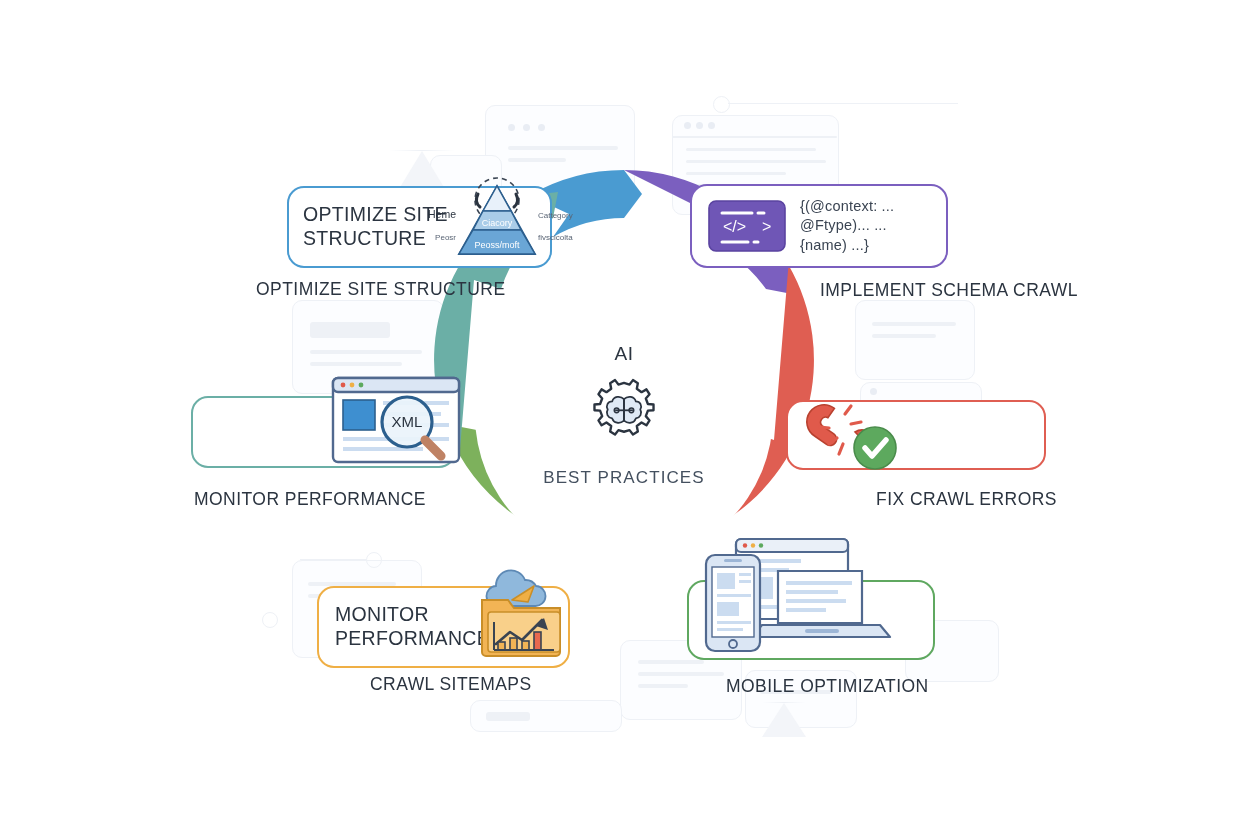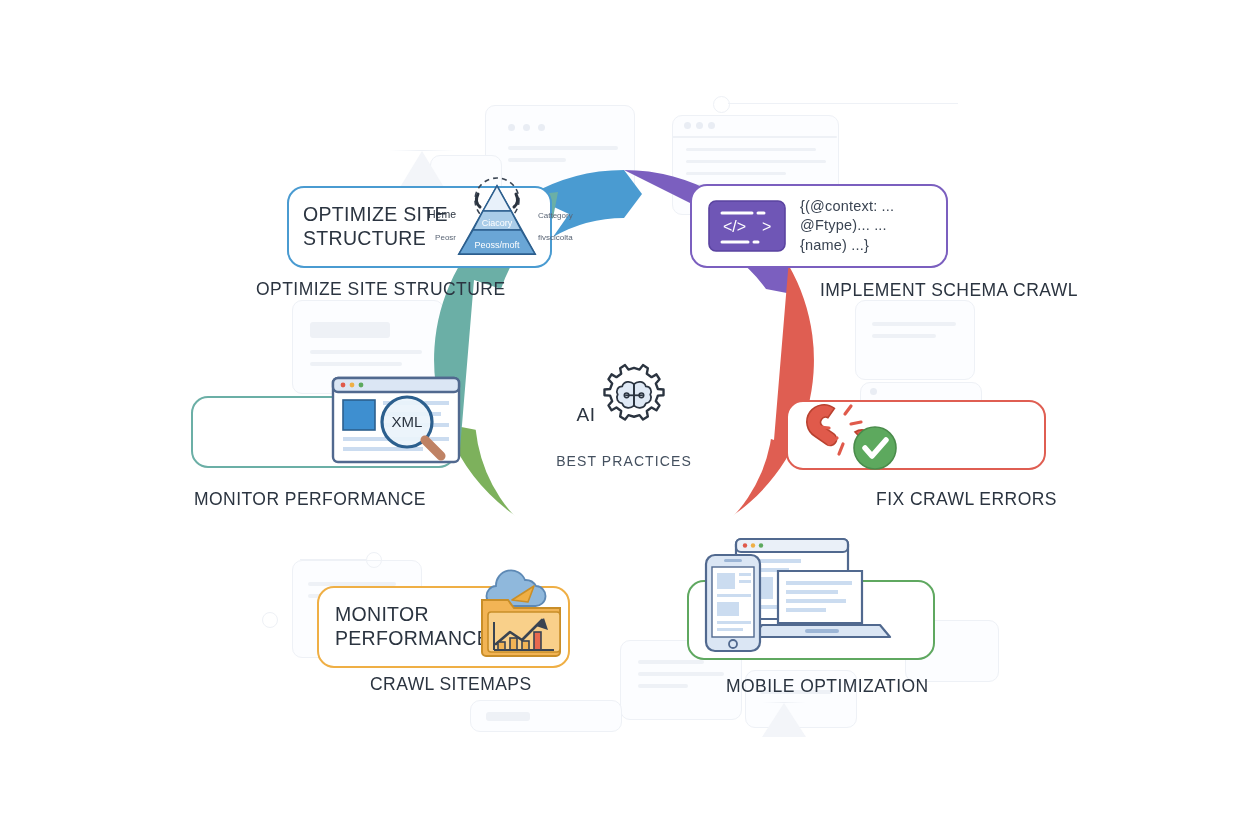--- a/index.html
+++ b/index.html
@@ -20,24 +20,24 @@
   .wm.tri{position:absolute;width:0;height:0;border-left:34px solid transparent;
           border-right:34px solid transparent;border-bottom:56px solid #f3f5f9;border-radius:0;background:none;}
 
   
   #ring{position:absolute;left:434px;top:170px;width:380px;height:380px;}
   #hub{
     position:absolute;left:484px;top:275px;width:280px;height:280px;border-radius:50%;
     background:#ffffff;box-shadow:0 0 0 9px #ffffff;
     display:flex;flex-direction:column;align-items:center;justify-content:center;
   }
-  .hub-ico{display:flex;align-items:flex-end;gap:2px;margin-bottom:6px;}
+  .hub-ico{display:flex;align-items:center;gap:2px;margin-bottom:6px;flex-direction:column;}
   .hub-ai{font-size:19px;letter-spacing:.5px;color:#2b3440;margin-bottom:10px;}
   .hub-t1{font-size:24.5px;letter-spacing:.6px;color:#2b3440;white-space:nowrap;}
-  .hub-t2{font-size:14px;letter-spacing:1.1px;color:#44505f;margin-top:11px;white-space:nowrap;}
+  .hub-t2{font-size:17px;letter-spacing:1.1px;color:#44505f;margin-top:11px;white-space:nowrap;}
 
   
   .card{
     position:absolute;background:#ffffff;border-radius:17px;
     border:2.2px solid #ccc;box-sizing:border-box;
     display:flex;align-items:center;
   }
   .card .ctext{
     font-size:19.5px;line-height:1.22;letter-spacing:.3px;color:#2b3440;white-space:pre-line;
   }

